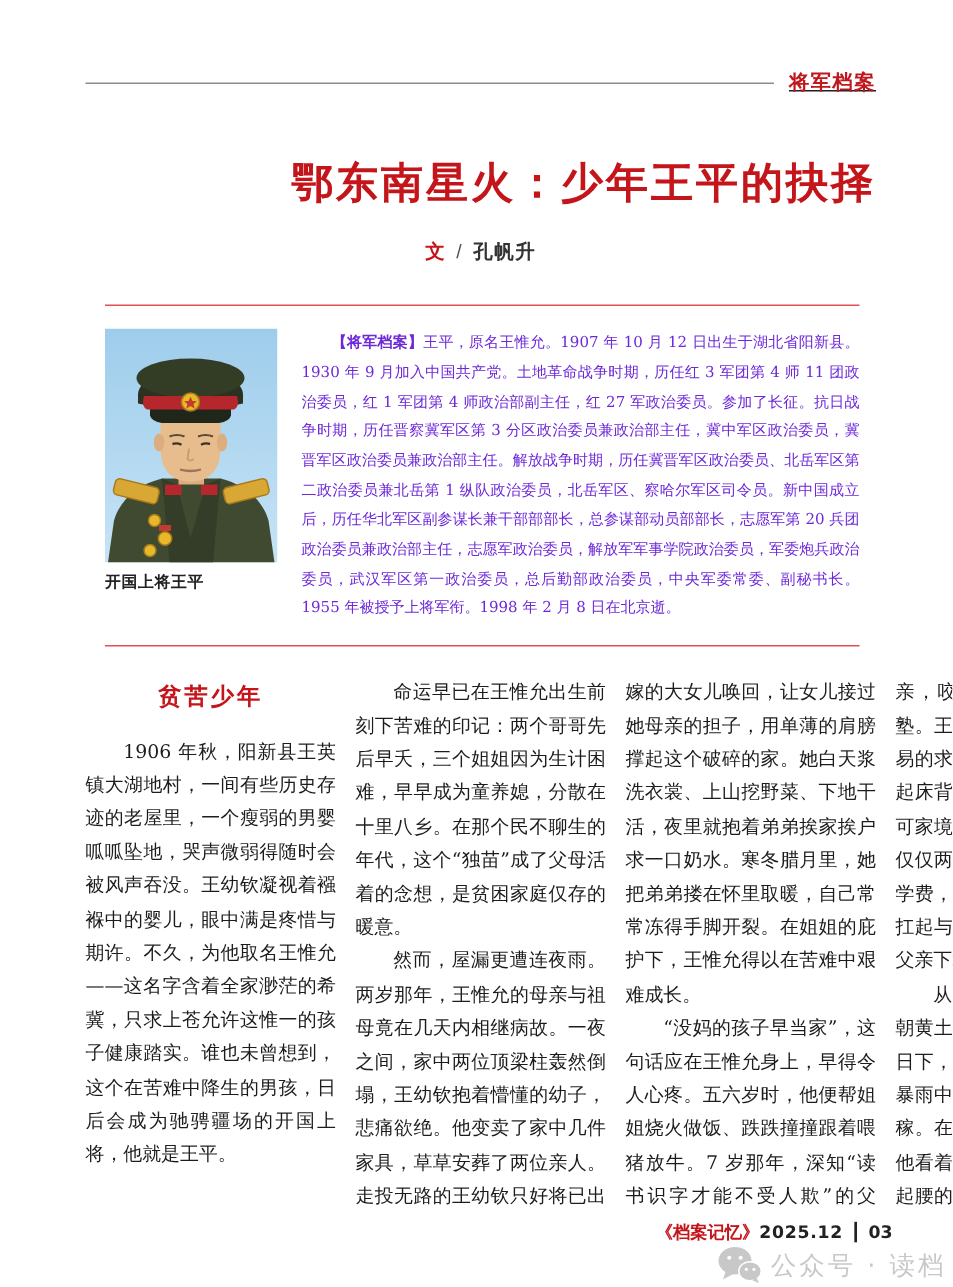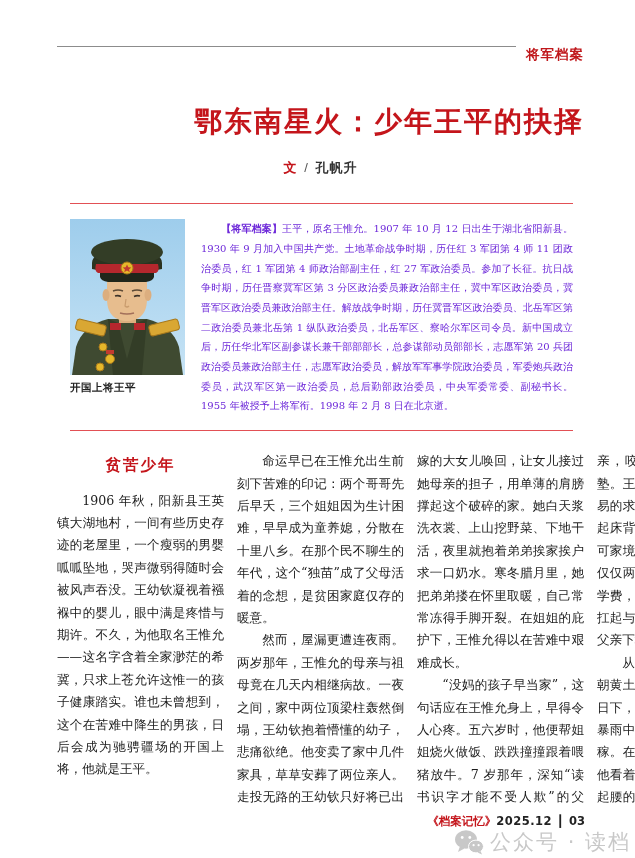--- a/index.html
+++ b/index.html
@@ -7,21 +7,21 @@
     position:relative;
     width:635px;height:858px;
     background:#ffffff;
     font-family:"DejaVu Serif","Liberation Serif",serif;
     color:#1f1f1f;
     overflow:hidden;
     box-sizing:border-box;
   }
   .content{position:absolute;left:57px;top:0;width:527px;}
   
-  .header{display:flex;margin-top:46px;}
+  .header{display:flex;align-items:center;margin-top:46px;text-decoration:underline;}
   .header-rule{flex:1;height:0;border-top:1.6px solid #8c8c8c;margin-right:10px;}
   .header-label{color:#c0181c;font-weight:bold;font-size:13.5px;letter-spacing:1px;font-family:"DejaVu Sans","Liberation Sans",sans-serif;}
   
   .title{margin-top:40px;text-align:right;color:#c4151b;font-size:28px;font-weight:bold;letter-spacing:2px;line-height:1.3;}
   .byline{margin-top:16px;text-align:center;font-size:13px;font-family:Liberation Sans, sans-serif;}
   .byline .pre{color:#c4151b;font-weight:bold;}
   .byline .sep{color:#555;margin:0 4px;}
   .byline .author{color:#333;font-weight:bold;letter-spacing:1px;}
   
   .profile-box{
@@ -43,32 +43,32 @@
     font-size:12.6px;line-height:22.4px;text-align:justify;color:#1c1c1c;
   }
   .section-heading{
     text-align:center;color:#c4151b;font-weight:bold;font-size:15.5px;
     margin:4px 0 13px 0;letter-spacing:2px;
     font-family:Liberation Sans, sans-serif;
   }
   .article-body p{margin:0;text-indent:2em;}
   
   .footer{
-    position:absolute;right:50px;top:814px;
+    position:absolute;right:40px;top:814px;
     font-size:11.5px;font-family:"DejaVu Sans","Liberation Sans",sans-serif;
   }
   .footer .journal{color:#c4151b;font-weight:bold;}
   .footer .issue{color:#222;font-weight:bold;letter-spacing:0.5px;}
   .footer .fsep{color:#222;font-weight:bold;margin:0 5px;}
   .footer .pageno{color:#222;font-weight:bold;}
   
   .watermark{
     position:absolute;right:4px;bottom:2px;
     display:flex;align-items:center;
-    color:#c3c3c3;font-size:21px;letter-spacing:2px;
+    color:#c3c3c3;font-size:17px;letter-spacing:2px;
     font-family:"DejaVu Sans","Liberation Sans",sans-serif;
     opacity:0.9;
   }
   .watermark svg{margin-right:6px;}
 </style>
 </head>
 <body>
 
 <div class="page">
   <div class="content">

